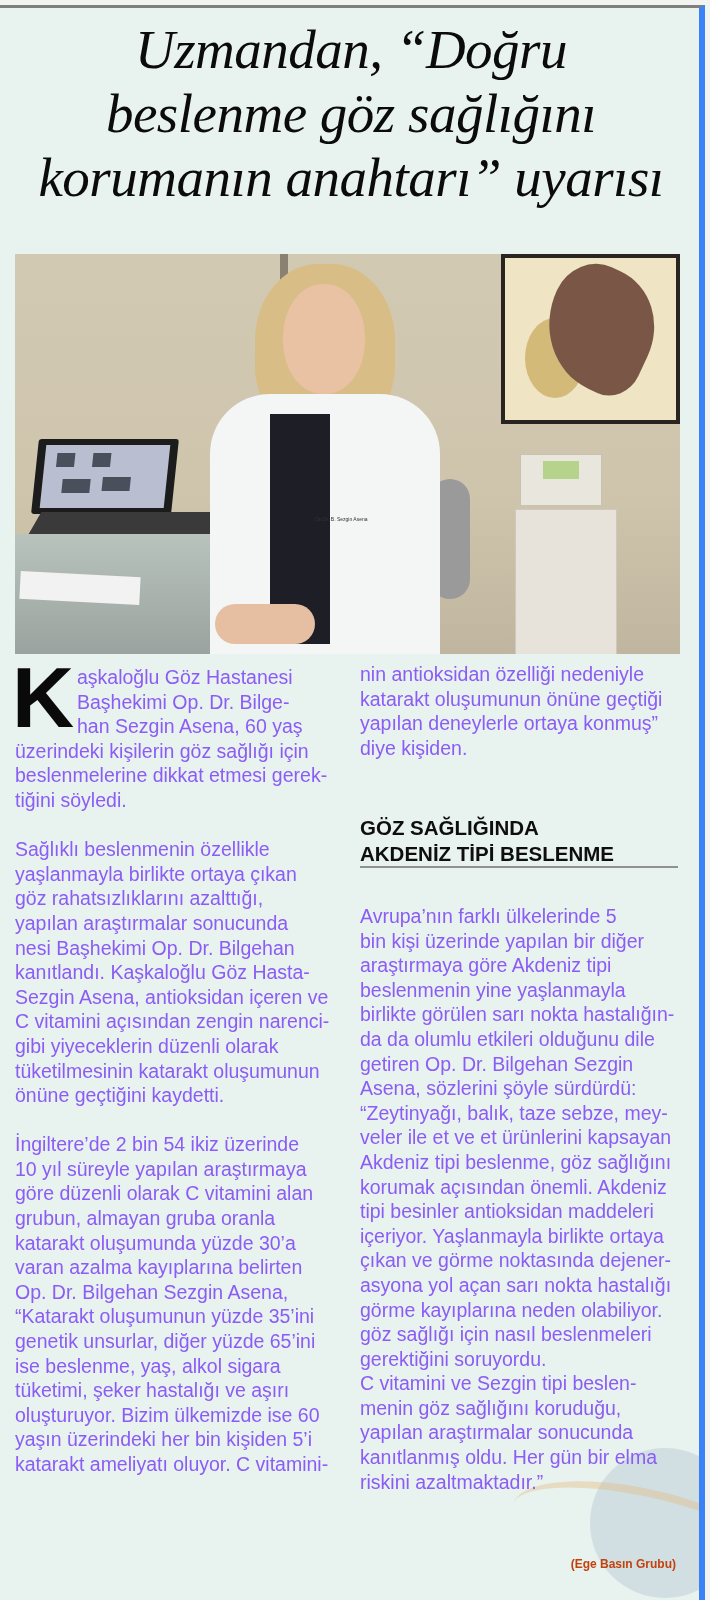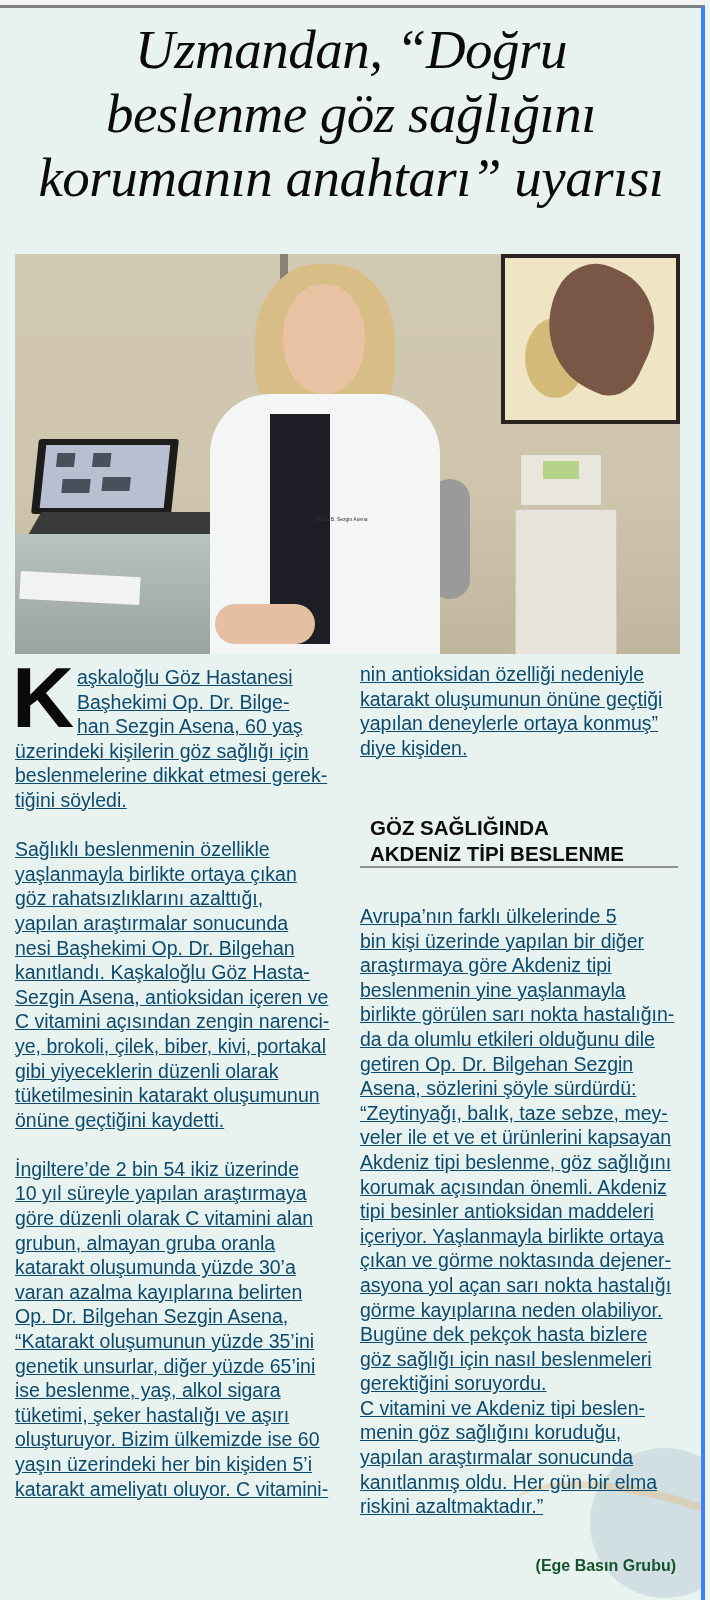--- a/index.html
+++ b/index.html
@@ -6,21 +6,21 @@
   body {
     width: 710px; height: 1600px; overflow: hidden;
     background: #f2f4f1;
     position: relative;
     font-family: "Liberation Sans", sans-serif;
   }
   .page {
     position: absolute; left: 0; top: 5px; width: 705px; height: 1595px;
     background: #e8f2ee;
     border-top: 3px solid #7e807f;
-    border-right: 4px solid #3b82f6;
+    border-right: 6px solid #3b82f6;
     box-sizing: border-box;
     overflow: hidden;
   }
   .headline {
     position: absolute; left: 0; top: 10px; width: 702px;
     text-align: center;
     font-family: "Liberation Serif", serif;
     font-style: italic;
     font-size: 55px;
     line-height: 64px;
@@ -56,40 +56,40 @@
   .person-hair { position:absolute; left:240px; top:10px; width:140px; height:170px; background:#d9bd86; border-radius:45% 45% 40% 40%; }
   .person-face { position:absolute; left:268px; top:30px; width:82px; height:110px; background:#e8c2a3; border-radius:48%; }
   .coat {
     position:absolute; left:195px; top:140px; width:230px; height:260px;
     background:#f4f5f5; border-radius: 60px 60px 0 0;
   }
   .shirt { position:absolute; left:255px; top:160px; width:60px; height:230px; background:#1e1f26; }
   .hands { position:absolute; left:200px; top:350px; width:100px; height:40px; background:#e6bfa2; border-radius:20px; }
   .badge-text { position:absolute; left:300px; top:262px; font-size:5px; color:#333; }
 
-  .col { position:absolute; font-size: 19.5px; line-height: 24.6px; color: #0c4a6e; text-decoration: underline; }
+  .col { position:absolute; font-size: 19.5px; line-height: 24.6px; color: #8b5cf6; }
   .col p { margin: 0; white-space: nowrap; }
   .col .gap { height: 24.6px; }
   .col-left { left: 15px; top: 657px; width: 335px; }
   .col-right { left: 360px; top: 654px; width: 320px; }
   .dropcap {
     position:absolute; left: 12px; top: 653px;
     font-family: "Liberation Sans", sans-serif; font-weight: 700;
     font-size: 86px; line-height: 72px; color:#0a0a0a;
   }
   .indent-line { padding-left: 62px; }
   .subhead {
     font-weight: 700; font-size: 20.5px; line-height: 26px; color:#0e0e0e;
     white-space: nowrap;
   }
-  .subhead-wrap { position:absolute; left:360px; top:807px; width:320px;margin-left:10px; }
+  .subhead-wrap { position:absolute; left:360px; top:807px; width:320px; }
   .rule { position:absolute; left:360px; top:858px; width:318px; height:2px; background:#8f9290; }
   .credit {
     position:absolute; left: 0; top: 1549px; width: 676px; text-align: right;
-    font-weight: 700; font-size: 16px; color:#14532d;
+    font-weight: 700; font-size: 12px; color:#c2410c;
   }
   .watermark {
     position:absolute; left:590px; top:1440px; width:150px; height:150px;
     border-radius:50%; background: rgba(150,175,200,0.28);
   }
   .watermark-arc {
     position:absolute; left:510px; top:1480px; width:260px; height:80px;
     border-top: 8px solid rgba(230,180,110,0.35); border-radius:50%;
     transform: rotate(12deg);
   }
@@ -149,21 +149,20 @@
     <p>tiğini söyledi.</p>
     <div class="gap"></div>
     <p>Sağlıklı beslenmenin özellikle</p>
     <p>yaşlanmayla birlikte ortaya çıkan</p>
     <p>göz rahatsızlıklarını azalttığı,</p>
     <p>yapılan araştırmalar sonucunda</p>
     <p>nesi Başhekimi Op. Dr. Bilgehan</p>
     <p>kanıtlandı. Kaşkaloğlu Göz Hasta-</p>
     <p>Sezgin Asena, antioksidan içeren ve</p>
     <p>C vitamini açısından zengin narenci-</p>
-    <p>ye, brokoli, çilek, biber, kivi, portakal</p>
     <p>gibi yiyeceklerin düzenli olarak</p>
     <p>tüketilmesinin katarakt oluşumunun</p>
     <p>önüne geçtiğini kaydetti.</p>
     <div class="gap"></div>
     <p>İngiltere’de 2 bin 54 ikiz üzerinde</p>
     <p>10 yıl süreyle yapılan araştırmaya</p>
     <p>göre düzenli olarak C vitamini alan</p>
     <p>grubun, almayan gruba oranla</p>
     <p>katarakt oluşumunda yüzde 30’a</p>
     <p>varan azalma kayıplarına belirten</p>
@@ -201,24 +200,23 @@
     <p>Asena, sözlerini şöyle sürdürdü:</p>
     <p>“Zeytinyağı, balık, taze sebze, mey-</p>
     <p>veler ile et ve et ürünlerini kapsayan</p>
     <p>Akdeniz tipi beslenme, göz sağlığını</p>
     <p>korumak açısından önemli. Akdeniz</p>
     <p>tipi besinler antioksidan maddeleri</p>
     <p>içeriyor. Yaşlanmayla birlikte ortaya</p>
     <p>çıkan ve görme noktasında dejener-</p>
     <p>asyona yol açan sarı nokta hastalığı</p>
     <p>görme kayıplarına neden olabiliyor.</p>
-    <p>Bugüne dek pekçok hasta bizlere</p>
     <p>göz sağlığı için nasıl beslenmeleri</p>
     <p>gerektiğini soruyordu.</p>
-    <p>C vitamini ve Akdeniz tipi beslen-</p>
+    <p>C vitamini ve Sezgin tipi beslen-</p>
     <p>menin göz sağlığını koruduğu,</p>
     <p>yapılan araştırmalar sonucunda</p>
     <p>kanıtlanmış oldu. Her gün bir elma</p>
     <p>riskini azaltmaktadır.”</p>
   </div>
 
   <div class="credit">(Ege Basın Grubu)</div>
 </div>
 
 </body></html>

